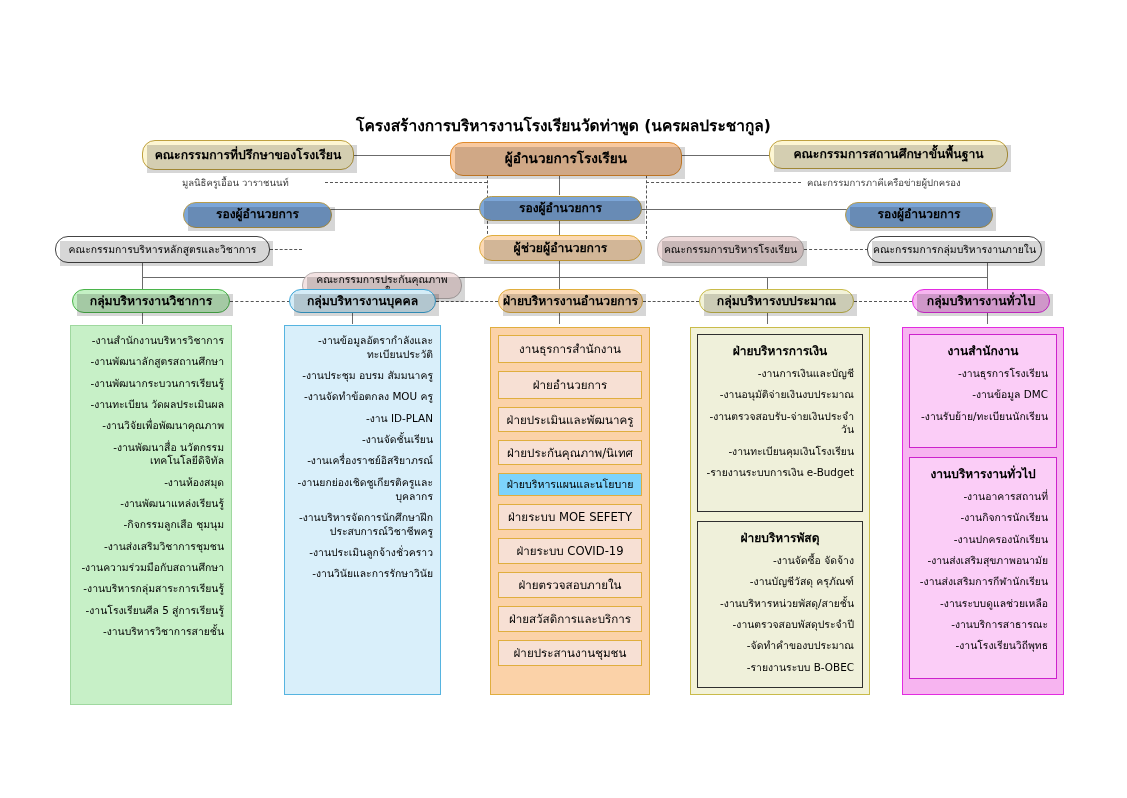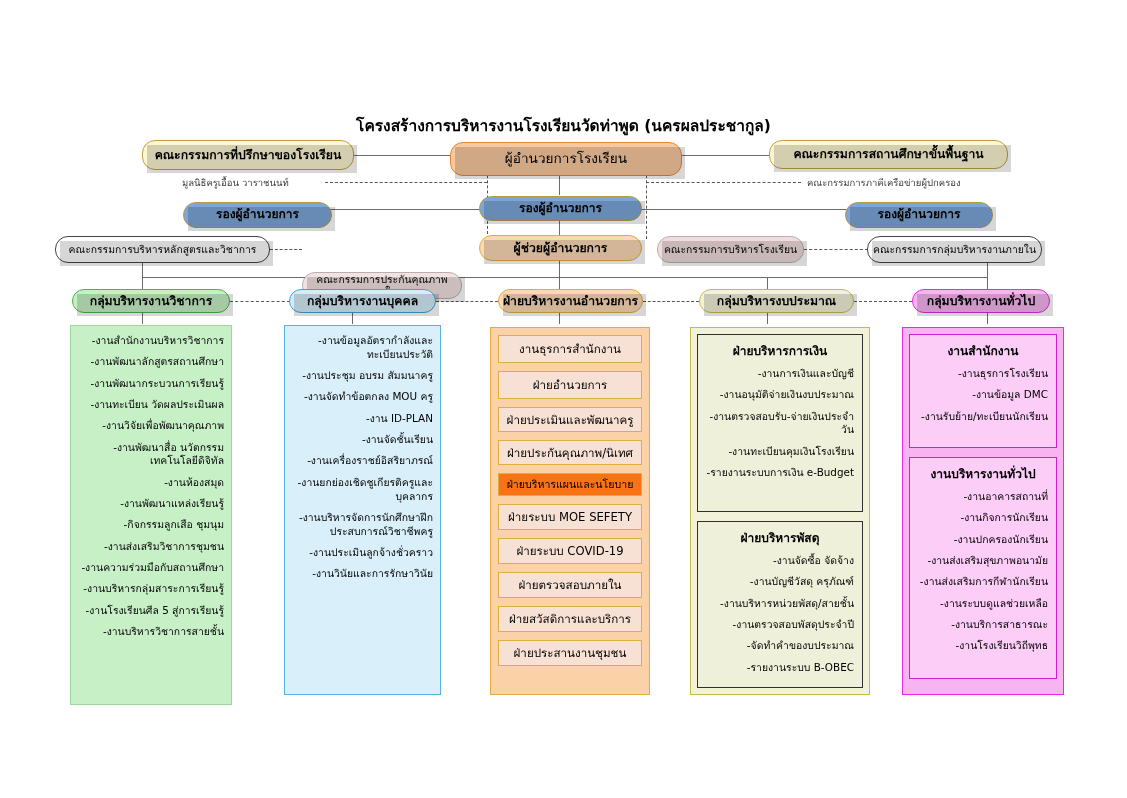--- a/index.html
+++ b/index.html
@@ -173,21 +173,21 @@
 
     <div class="dash-h" style="left:218px; top:291px; width:60px;"></div>
     <div class="dash-h" style="left:424px; top:291px; width:62px;"></div>
     <div class="dash-h" style="left:631px; top:291px; width:56px;"></div>
     <div class="dash-h" style="left:842px; top:291px; width:58px;"></div>
 
     <div class="box shadowed" style="left:130px; top:130px; width:212px; height:30px; background:#fdf6d3; border:1.3px solid #bfa140; font-size:12.2px; font-weight:bold; z-index:2;">
       <span>คณะกรรมการที่ปรึกษาของโรงเรียน</span>
     </div>
 
-    <div class="box shadowed" style="left:438px; top:132px; width:232px; height:34px; background:#f8c9a0; border:1.4px solid #e08b2c; font-size:13.6px; font-weight:normal; z-index:2;">
+    <div class="box shadowed" style="left:438px; top:132px; width:232px; height:34px; background:#f8c9a0; border:1.4px solid #e08b2c; font-size:13.6px; font-weight:bold; z-index:2;">
       <span>ผู้อำนวยการโรงเรียน</span>
     </div>
 
     <div class="box shadowed" style="left:757px; top:130px; width:239px; height:29px; background:#fdf6d3; border:1.3px solid #bfa140; font-size:12.2px; font-weight:bold; z-index:2;">
       <span>คณะกรรมการสถานศึกษาขั้นพื้นฐาน</span>
     </div>
 
     <div class="annot" style="left:170px; top:165px;">มูลนิธิครูเอื้อน วาราชนนท์</div>
     <div class="annot" style="left:795px; top:165px;">คณะกรรมการภาคีเครือข่ายผู้ปกครอง</div>
 
@@ -269,21 +269,21 @@
       </div>
       <div class="stackrow" style="height:28px; background:#f7e0d4; border:1px solid #e0ae3e;justify-content:center;">
         <span>ฝ่ายอำนวยการ</span>
       </div>
       <div class="stackrow" style="height:25px; background:#f7e0d4; border:1px solid #e0ae3e;">
         <span>ฝ่ายประเมินและพัฒนาครู</span>
       </div>
       <div class="stackrow" style="height:25px; background:#f7e0d4; border:1px solid #e0ae3e;">
         <span>ฝ่ายประกันคุณภาพ/นิเทศ</span>
       </div>
-      <div class="stackrow" style="height:23px; background:#f97316; border:1px solid #e0ae3e; font-size:10.6px;">
+      <div class="stackrow" style="height:23px; background:#7dd3fc; border:1px solid #e0ae3e; font-size:10.6px;">
         <span>ฝ่ายบริหารแผนและนโยบาย</span>
       </div>
       <div class="stackrow" style="height:26px; background:#f7e0d4; border:1px solid #e0ae3e;">
         <span>ฝ่ายระบบ MOE SEFETY</span>
       </div>
       <div class="stackrow" style="height:26px; background:#f7e0d4; border:1px solid #e0ae3e;">
         <span>ฝ่ายระบบ COVID-19</span>
       </div>
       <div class="stackrow" style="height:26px; background:#f7e0d4; border:1px solid #e0ae3e;">
         <span>ฝ่ายตรวจสอบภายใน</span>

